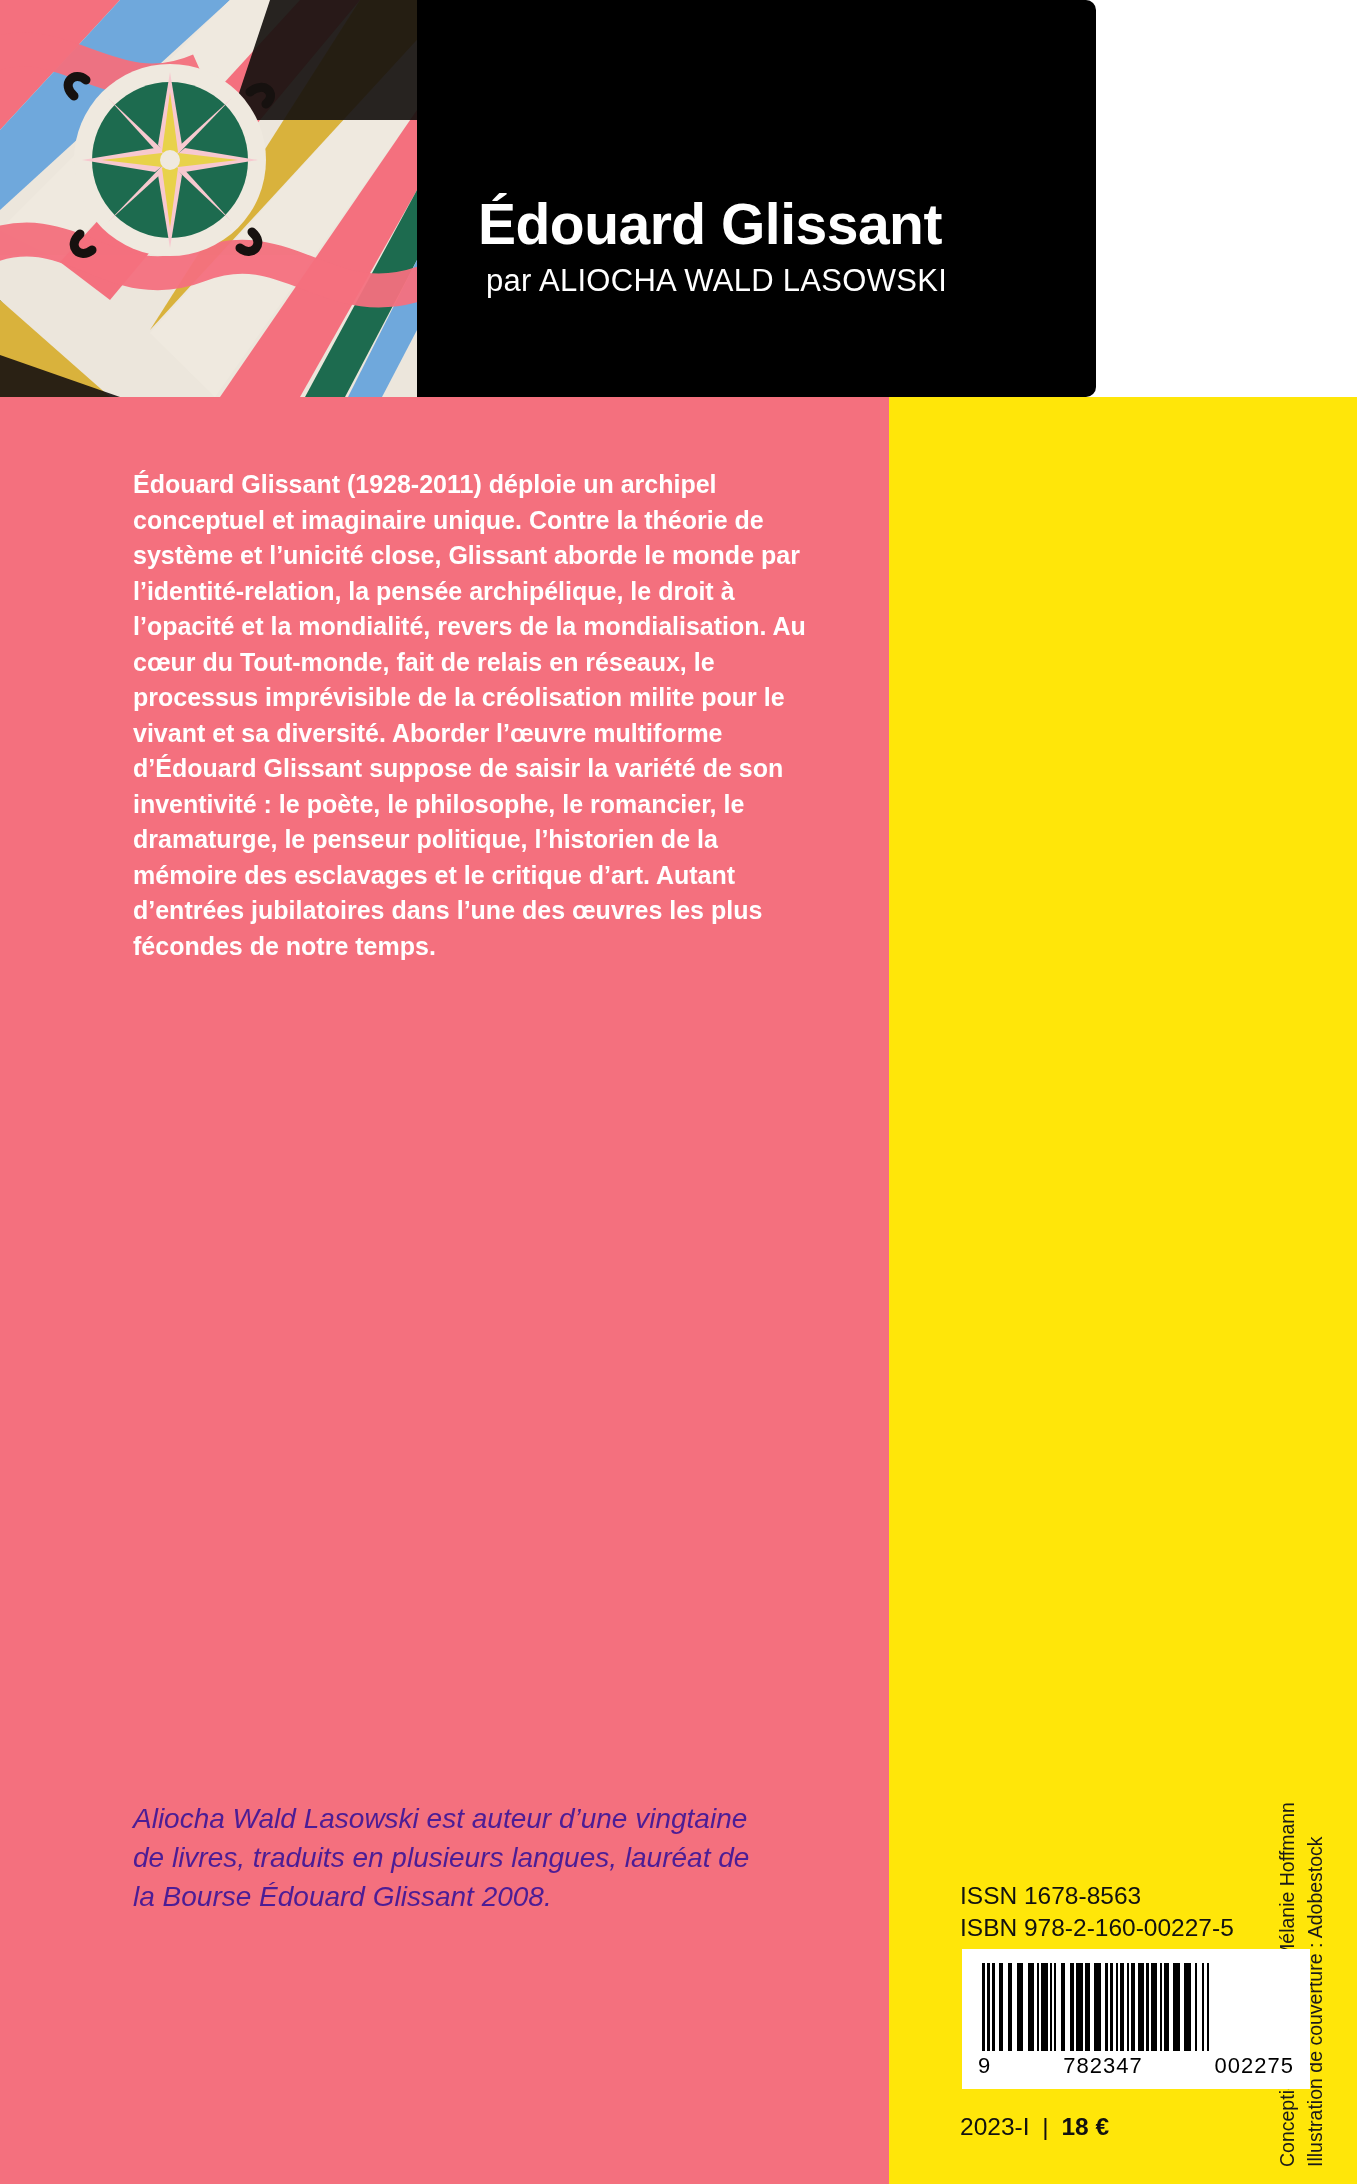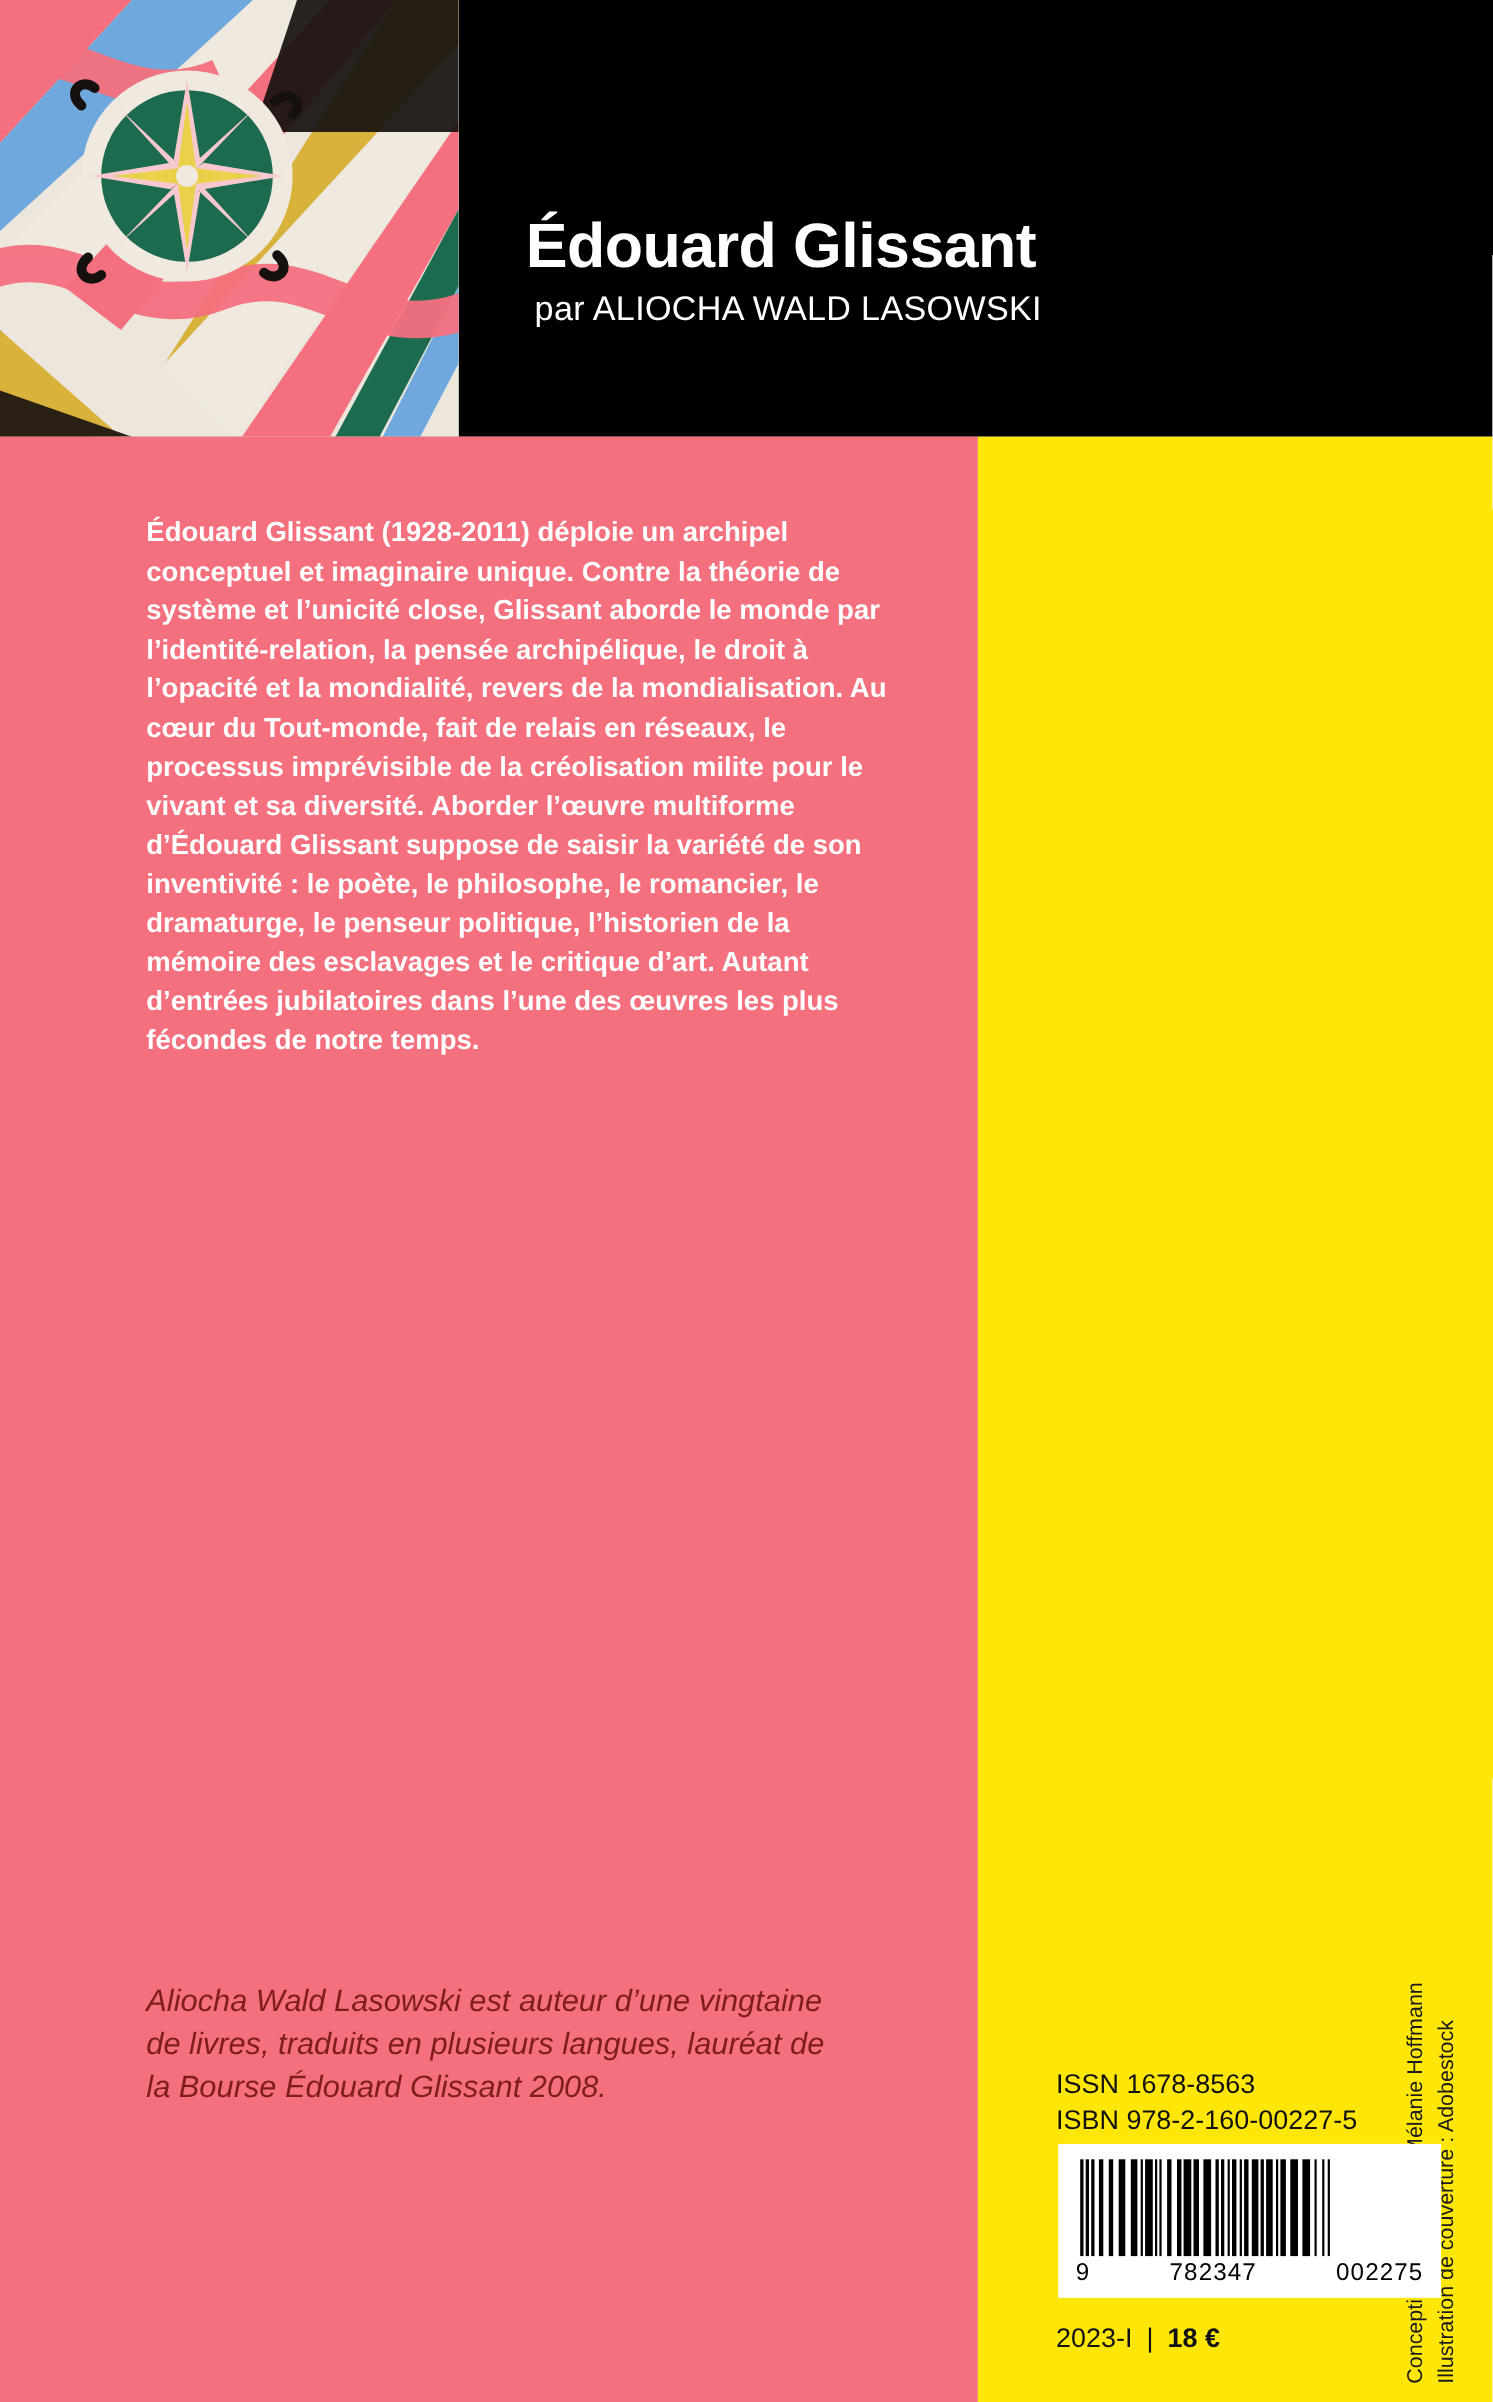--- a/index.html
+++ b/index.html
@@ -15,23 +15,24 @@
     width: 1357px;
     height: 2184px;
     overflow: hidden;
     background: #ffffff;
   }
 
   
   .top-band {
     position: absolute;
     left: 0; top: 0;
-    width: 1357px;
+    width: 1096px;
     height: 397px;
     background: #000000;
+    border-radius: 10px;
   }
   .cover-art {
     position: absolute;
     left: 0; top: 0;
     width: 417px;
     height: 397px;
     overflow: hidden;
     background: #eae4da;
   }
   .cover-art svg { display: block; }
@@ -77,21 +78,21 @@
     color: #ffffff;
     font-weight: 700;
   }
   .bio {
     position: absolute;
     left: 133px;
     top: 1402px;
     width: 640px;
     font-size: 28px;
     line-height: 1.4;
-    color: #7f1d1d;
+    color: #4c1d95;
     font-style: italic;
     font-weight: 300;
   }
 
   
   .yellow-panel {
     position: absolute;
     left: 889px;
     top: 397px;
     width: 468px;

